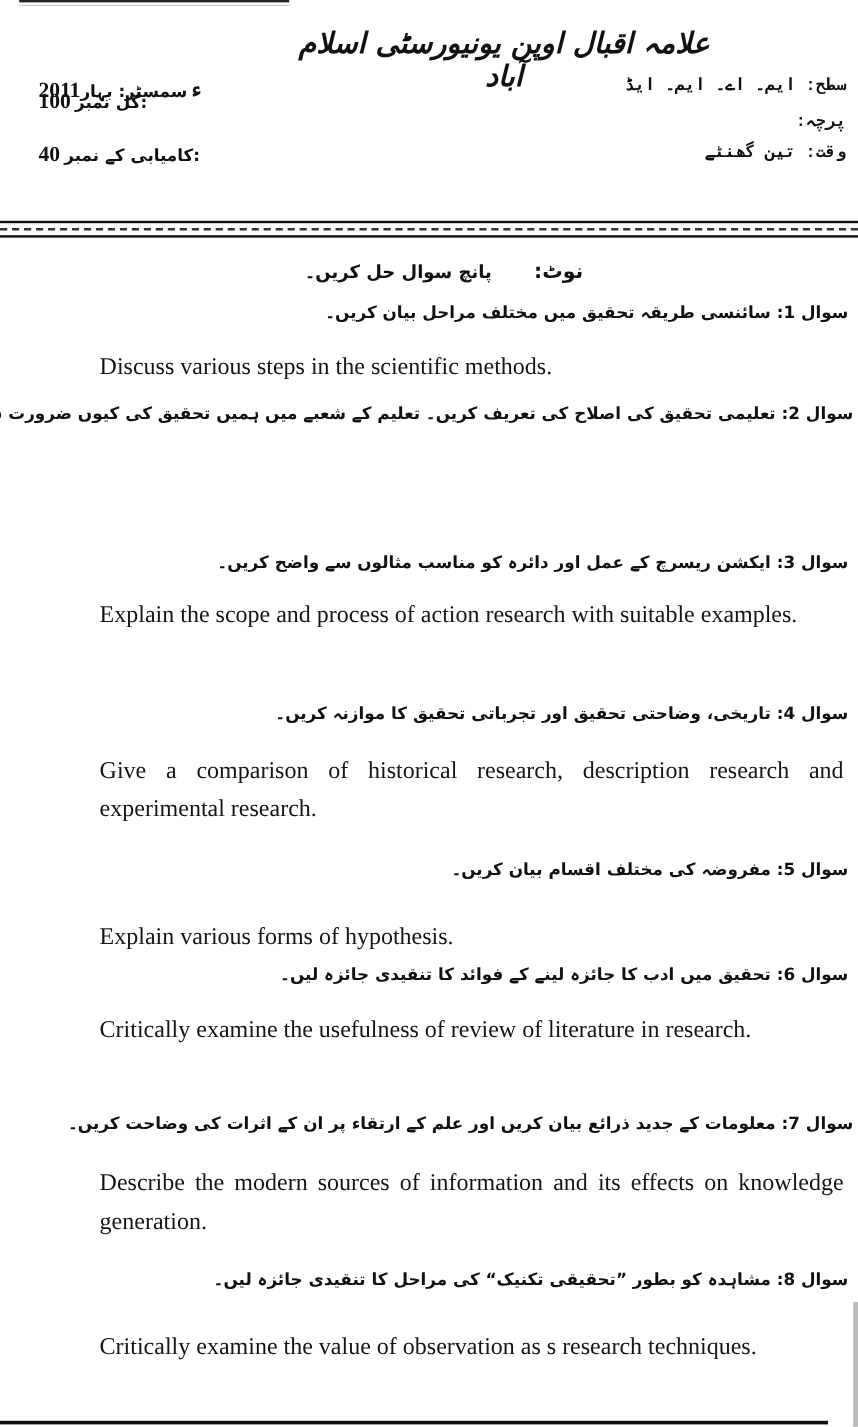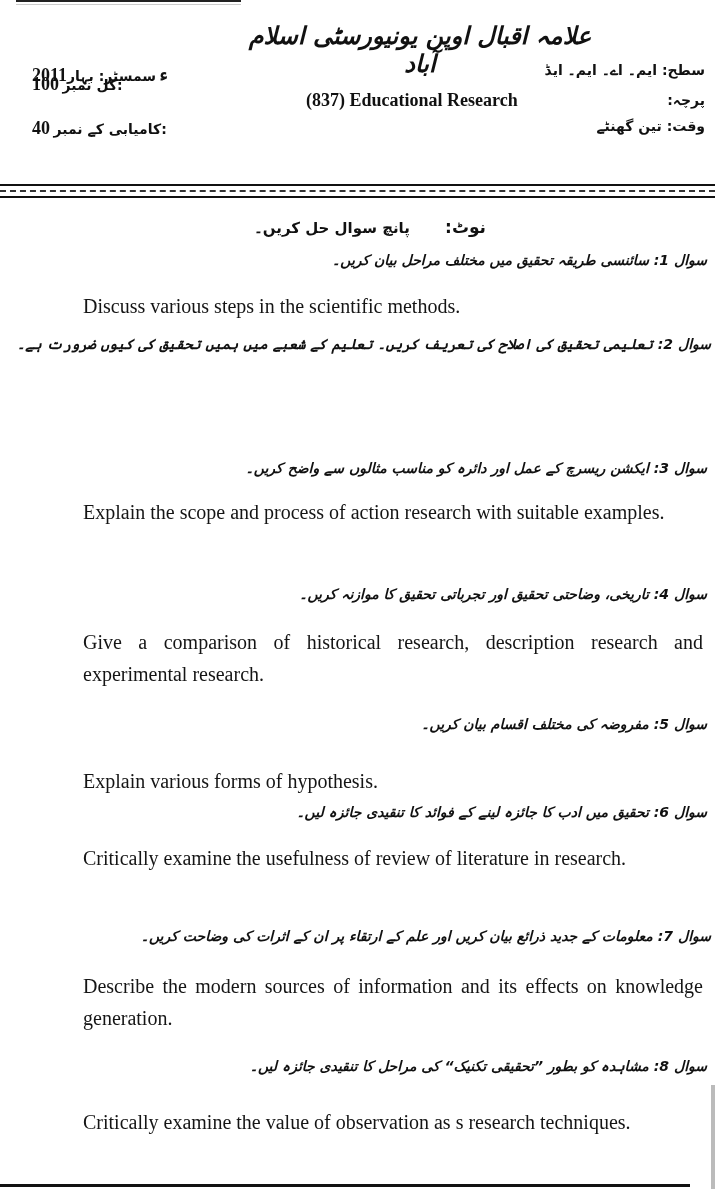--- a/index.html
+++ b/index.html
@@ -3,45 +3,44 @@
 <meta charset="utf-8">
 <style>
   html, body { margin: 0; padding: 0; background: #ffffff; }
   body { width: 715px; height: 1189px; position: relative; overflow: hidden; color: #111; }
   .page { position: absolute; left: 0; top: 0; width: 715px; height: 958px; background: #fff; }
   .top-rule { position: absolute; left: 16px; top: 0; width: 225px; height: 2px; background: #222; }
   .top-rule2 { position: absolute; left: 16px; top: 4px; width: 225px; height: 1px; background: #ccc; }
   .urdu { font-family: "DejaVu Sans", sans-serif; direction: rtl; font-weight: bold; color: #111; }
   .eng { font-family: "Liberation Serif", serif; color: #151515; }
   .uni-title { position: absolute; left: 230px; top: 22px; width: 380px; text-align: center; font-size: 24px; font-style: italic; }
-  .meta-right { position: absolute; right: 10px; font-size: 14px; text-align: center; }
+  .meta-right { position: absolute; right: 10px; font-size: 14px; text-align: center; font-family: Liberation Mono, monospace; }
   .meta-left { position: absolute; left: 10px; font-size: 14px; margin-left: 22px; }
   .meta-left .num { font-family: "Liberation Serif", serif; font-weight: bold; font-size: 18px; direction: ltr; }
   .course { position: absolute; left: 306px; top: 90px; font-family: "Liberation Serif", serif; font-weight: bold; font-size: 18px; }
   .double-rule { position: absolute; left: 0; width: 715px; height: 2px; background: #111; }
   .dash-rule { position: absolute; left: 0; width: 715px; height: 0; border-top: 2px dashed #333; }
   .note { position: absolute; left: 200px; width: 340px; top: 217px; text-align: center; font-size: 15px; }
   .note .note-label { font-size: 17px; margin-left: 30px; }
-  .q-urdu { position: absolute; right: 0; font-size: 14px; font-style: italic; white-space: nowrap; }
+  .q-urdu { position: absolute; right: 0; font-size: 14px; white-space: nowrap; }
   .q-eng { position: absolute; left: 83px; width: 620px; font-size: 20px; line-height: 32px; text-align: justify; }
   .bottom-rule { position: absolute; left: 0; top: 1184px; width: 690px; height: 3px; background: #111; }
   .right-edge { position: absolute; right: 0; top: 1085px; width: 4px; height: 104px; background: #bbb; }
 </style>
 </head>
 <body>
 
 <div class="page">
   <div class="top-rule"></div>
   <div class="top-rule2"></div>
 
   <div class="uni-title urdu">علامہ اقبال اوپن یونیورسٹی اسلام آباد</div>
 
   <div class="meta-right urdu" style="top:62px;">سطح: ایم۔ اے۔ ایم۔ ایڈ</div>
   <div class="meta-right urdu" style="top:92px;">پرچہ:</div>
-  <div class="course">(837)  Educational Research</div>
   <div class="meta-right urdu" style="top:118px;">وقت: تین گھنٹے</div>
 
   <div class="meta-left" style="top:64px;">
     <span class="num">2011ء</span>
     <span class="urdu">سمسٹر: بہار</span>
   </div>
   <div class="meta-left" style="top:74px;">
     <span class="num">100</span>
     <span class="urdu">کل نمبر:</span>
   </div>

